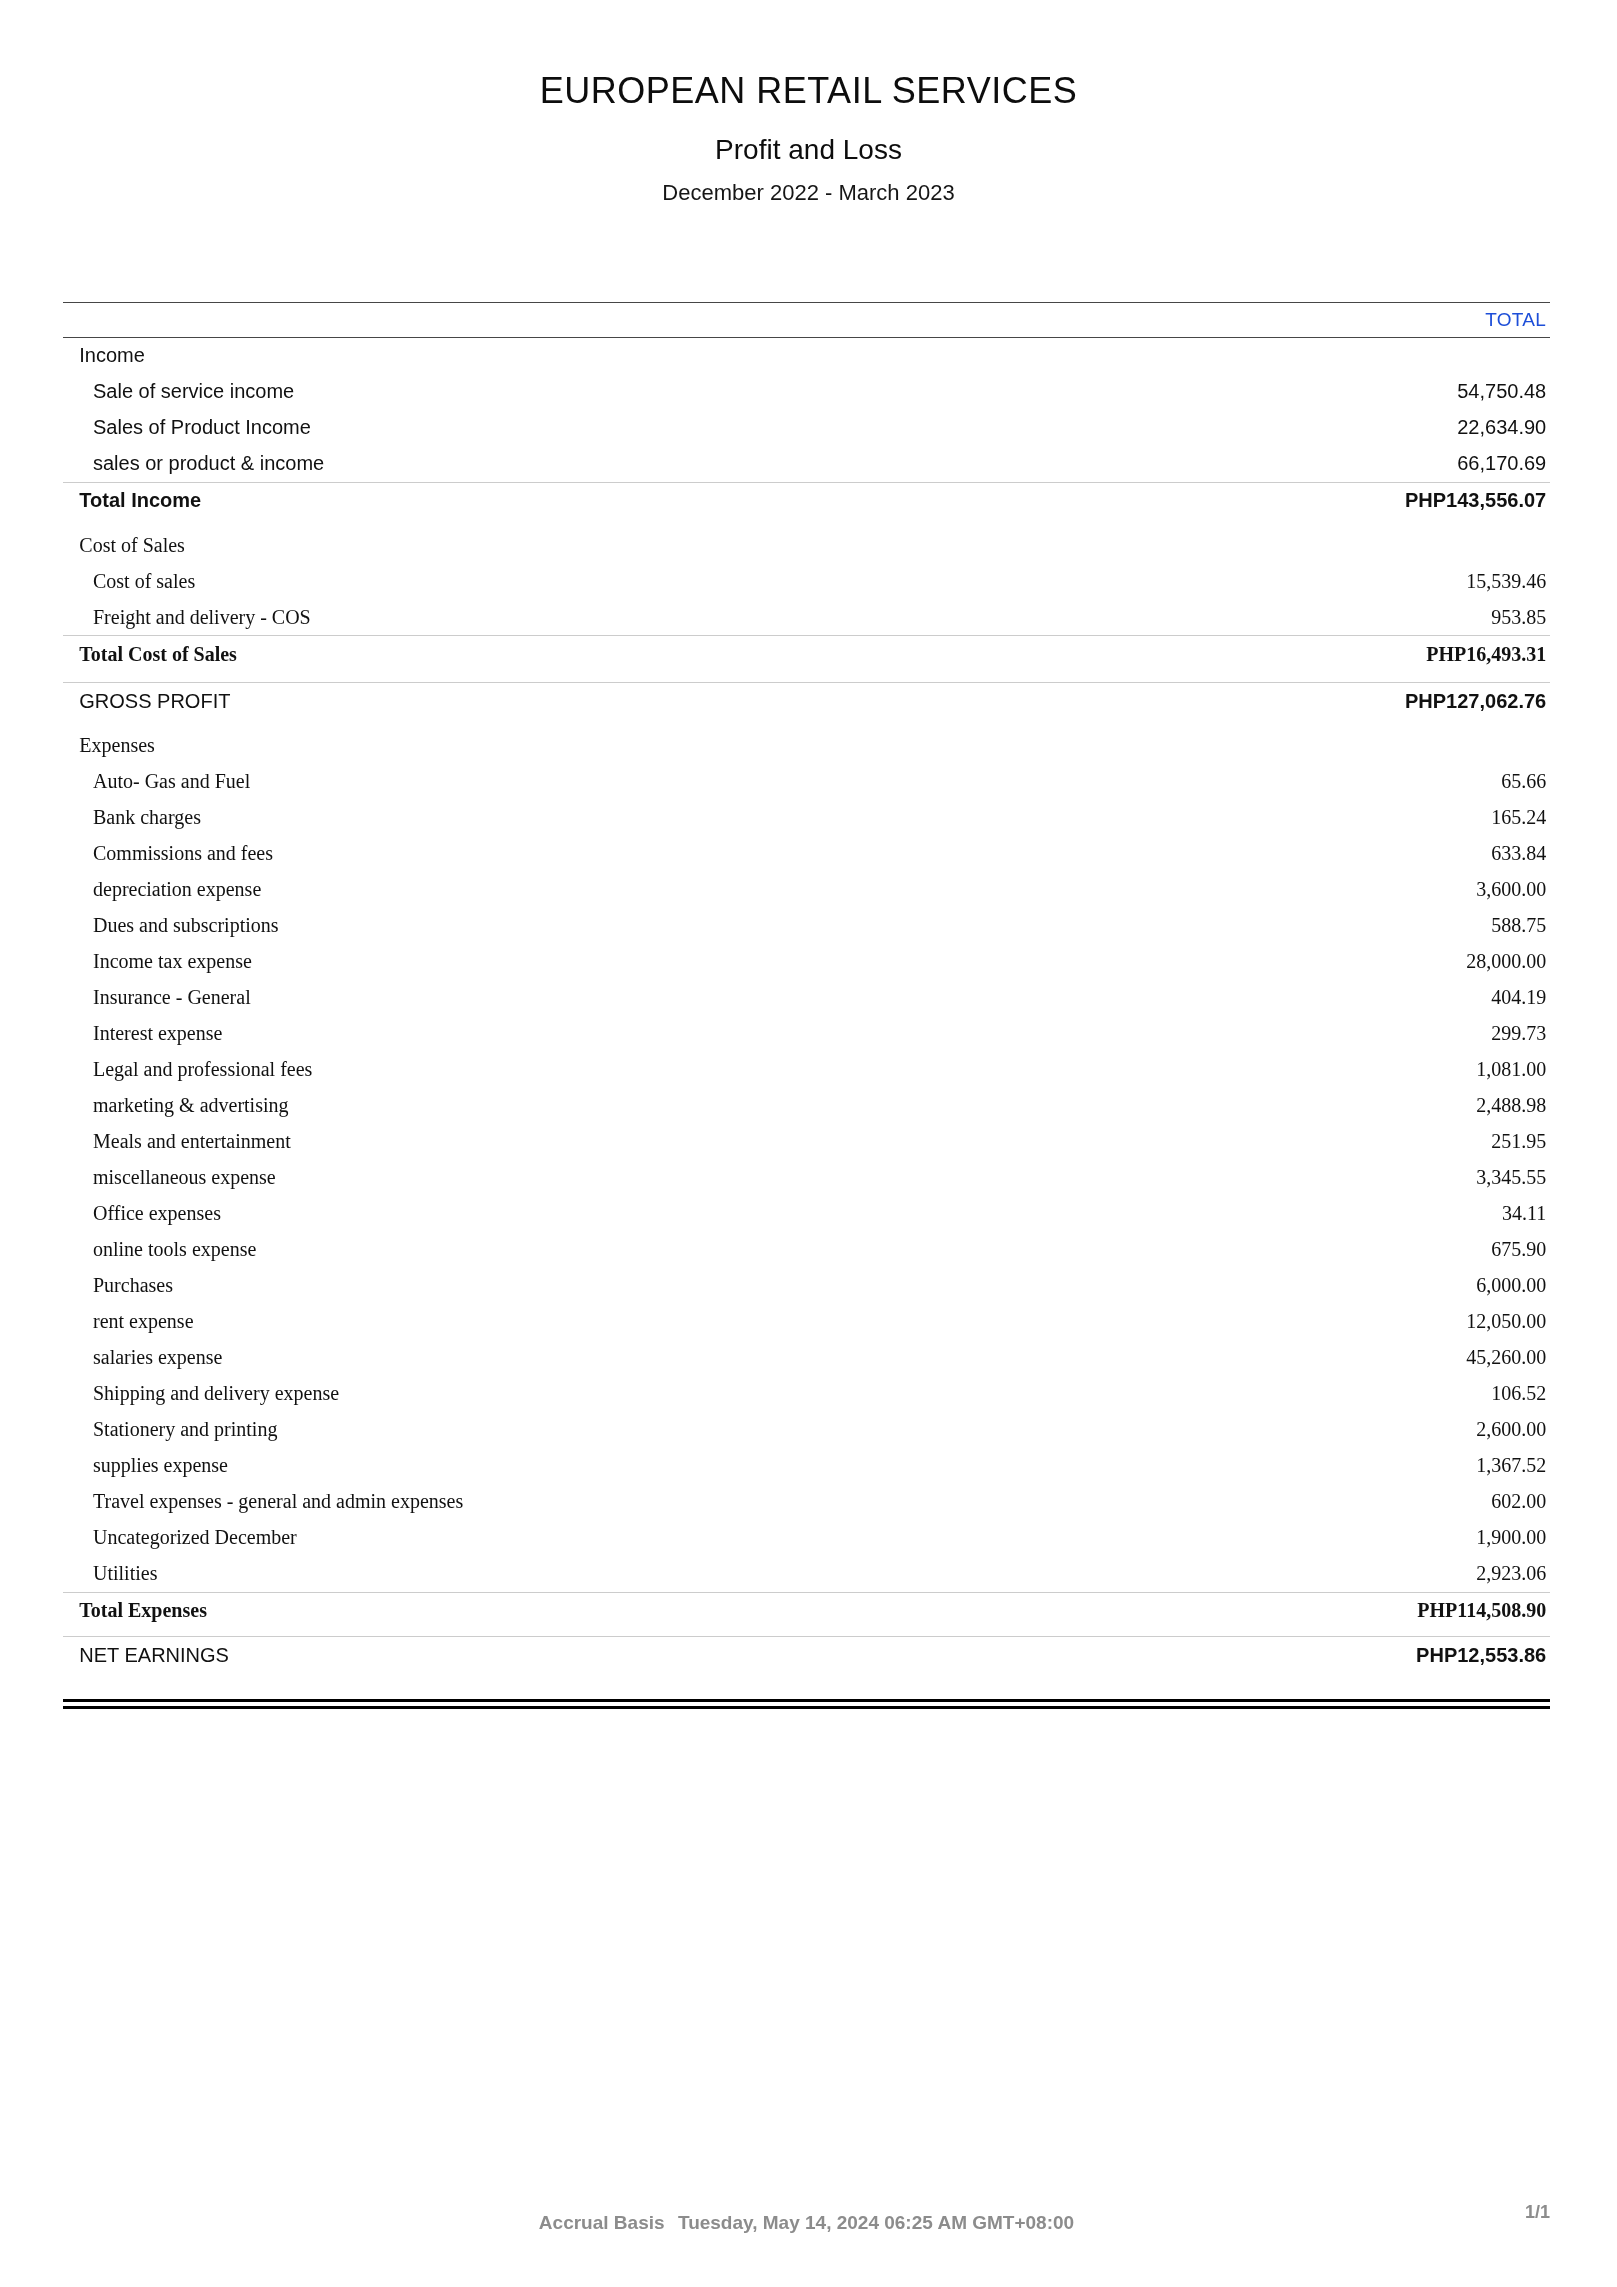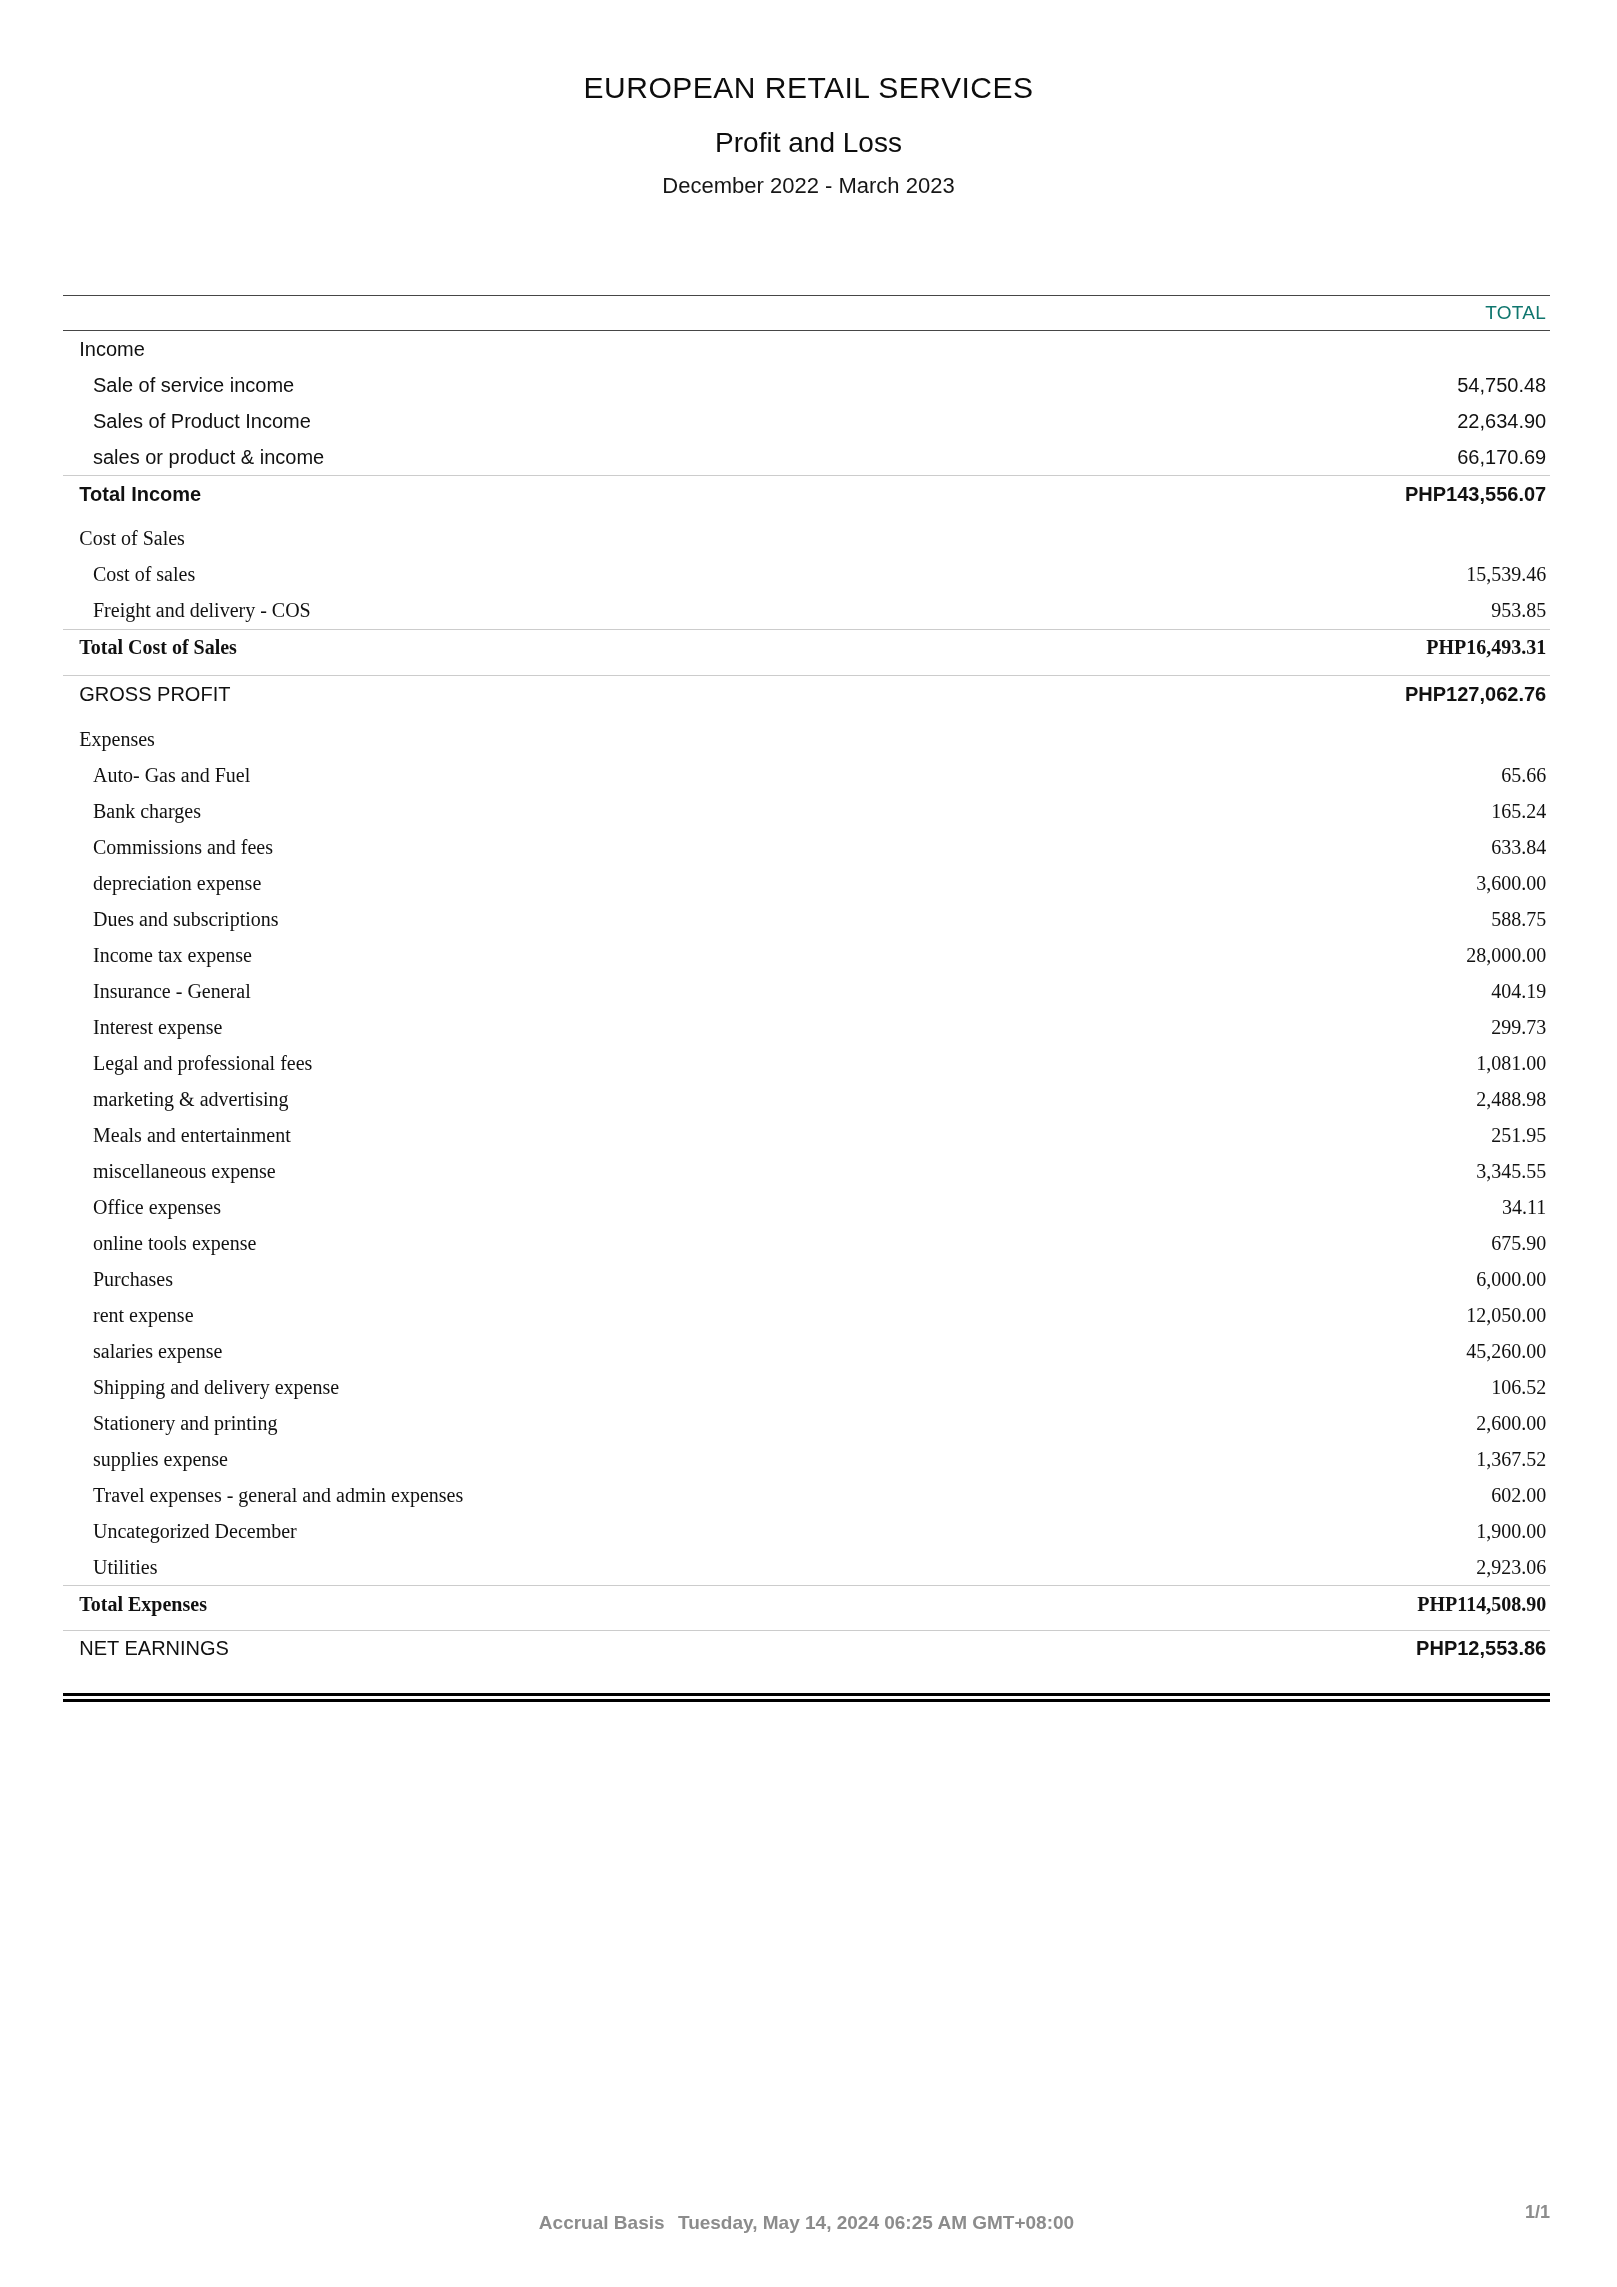--- a/index.html
+++ b/index.html
@@ -9,34 +9,34 @@
     height: 2287px;
     margin: 0 auto;
     background: #ffffff;
     font-family: "Liberation Sans", "DejaVu Sans", sans-serif;
     color: #111111;
     overflow: hidden;
   }
 
   
   .report-header { text-align: center; padding-top: 71px; }
-  .company-name  { font-size: 30px; line-height: 1.1; letter-spacing: 0.5px; color: #0d0d0d; }
+  .company-name  { font-size: 36px; line-height: 1.1; letter-spacing: 0.5px; color: #0d0d0d; }
   .report-title  { font-size: 28px; margin-top: 23px; color: #0d0d0d; }
   .report-period { font-size: 22px; margin-top: 14.3px; color: #161616; }
 
   
   .pnl-table { margin: 96px 67px 0 63px; }
 
   .thead {
     display: flex; justify-content: flex-end; align-items: center;
     height: 34px;
     border-top: 1.9px solid #464646;
     border-bottom: 1.9px solid #464646;
     font-size: 19px;
-    color: #0f766e;
+    color: #1d4ed8;
     padding-right: 3.8px;
     letter-spacing: 0.3px;
   }
 
   .row {
     display: flex; justify-content: space-between; align-items: center;
     height: 36px; font-size: 20px;
   }
   .lbl       { white-space: nowrap; }
   .lbl.sec   { padding-left: 16.3px; }

